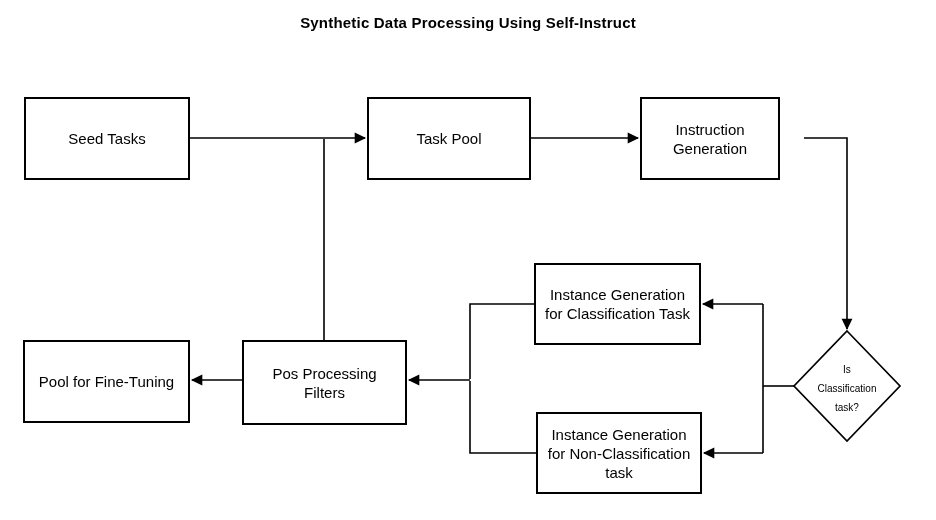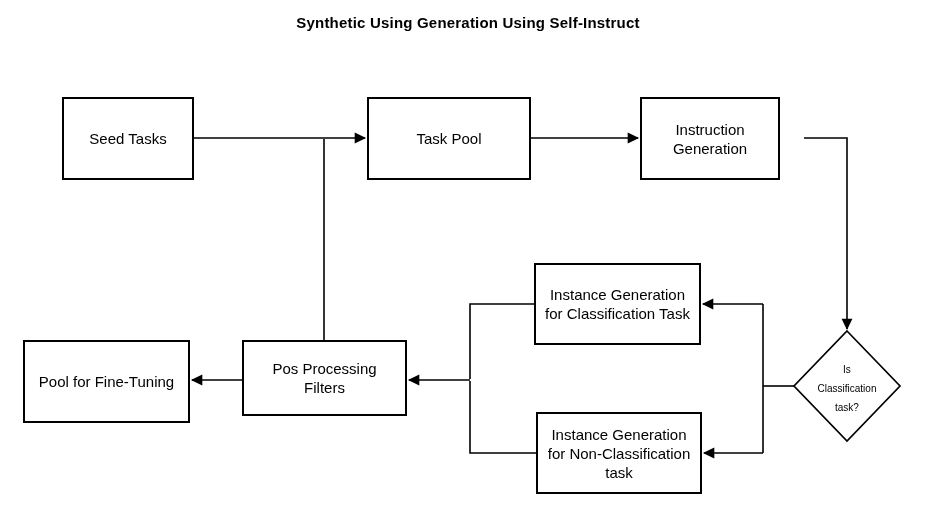--- a/index.html
+++ b/index.html
@@ -51,26 +51,26 @@
     display: flex;
     align-items: center;
     justify-content: center;
     text-align: center;
     font-size: 15px;
     line-height: 19px;
   }
   .node-label, .decision-label-text {
     white-space: pre-line;
   }
-  .node-seed      { left: 24px;  top: 97px;  width: 132px; height: 83px; margin-left: 38px; }
+  .node-seed      { left: 24px;  top: 97px;  width: 166px; height: 83px; }
   .node-pool      { left: 367px; top: 97px;  width: 164px; height: 83px; text-align: center; }
   .node-instr     { left: 640px; top: 97px;  width: 140px; height: 83px; }
   .node-instcls   { left: 534px; top: 263px; width: 167px; height: 82px; }
   .node-instncls  { left: 536px; top: 412px; width: 166px; height: 82px; }
-  .node-post      { left: 242px; top: 340px; width: 165px; height: 76px; }
+  .node-post      { left: 242px; top: 340px; width: 165px; height: 85px; }
   .node-data      { left: 23px;  top: 340px; width: 167px; height: 83px; }
   .decision-label {
     position: absolute;
     left: 782px;
     top: 357px;
     width: 130px;
     height: 60px;
     display: flex;
     align-items: flex-end;
     justify-content: center;
@@ -78,21 +78,21 @@
     font-size: 10px;
     line-height: 19px;
     background: transparent;
   }
 </style>
 </head>
 <body>
 
 <div class="canvas">
 
-  <div class="diagram-title">Synthetic Using Generation Using Self-Instruct</div>
+  <div class="diagram-title">Synthetic Data Processing Using Self-Instruct</div>
 
   <svg class="connector-layer" viewBox="0 0 936 520" xmlns="http://www.w3.org/2000/svg">
     <defs>
       <marker id="arrow" viewBox="0 0 12 12" refX="10.5" refY="6" markerWidth="13" markerHeight="13" markerUnits="userSpaceOnUse" orient="auto">
         <path d="M1,1 L11.5,6 L1,11 Z" fill="#000000"></path>
       </marker>
     </defs>
 
     <polyline class="wire" points="190,138 365,138" marker-end="url(#arrow)"></polyline>
 

